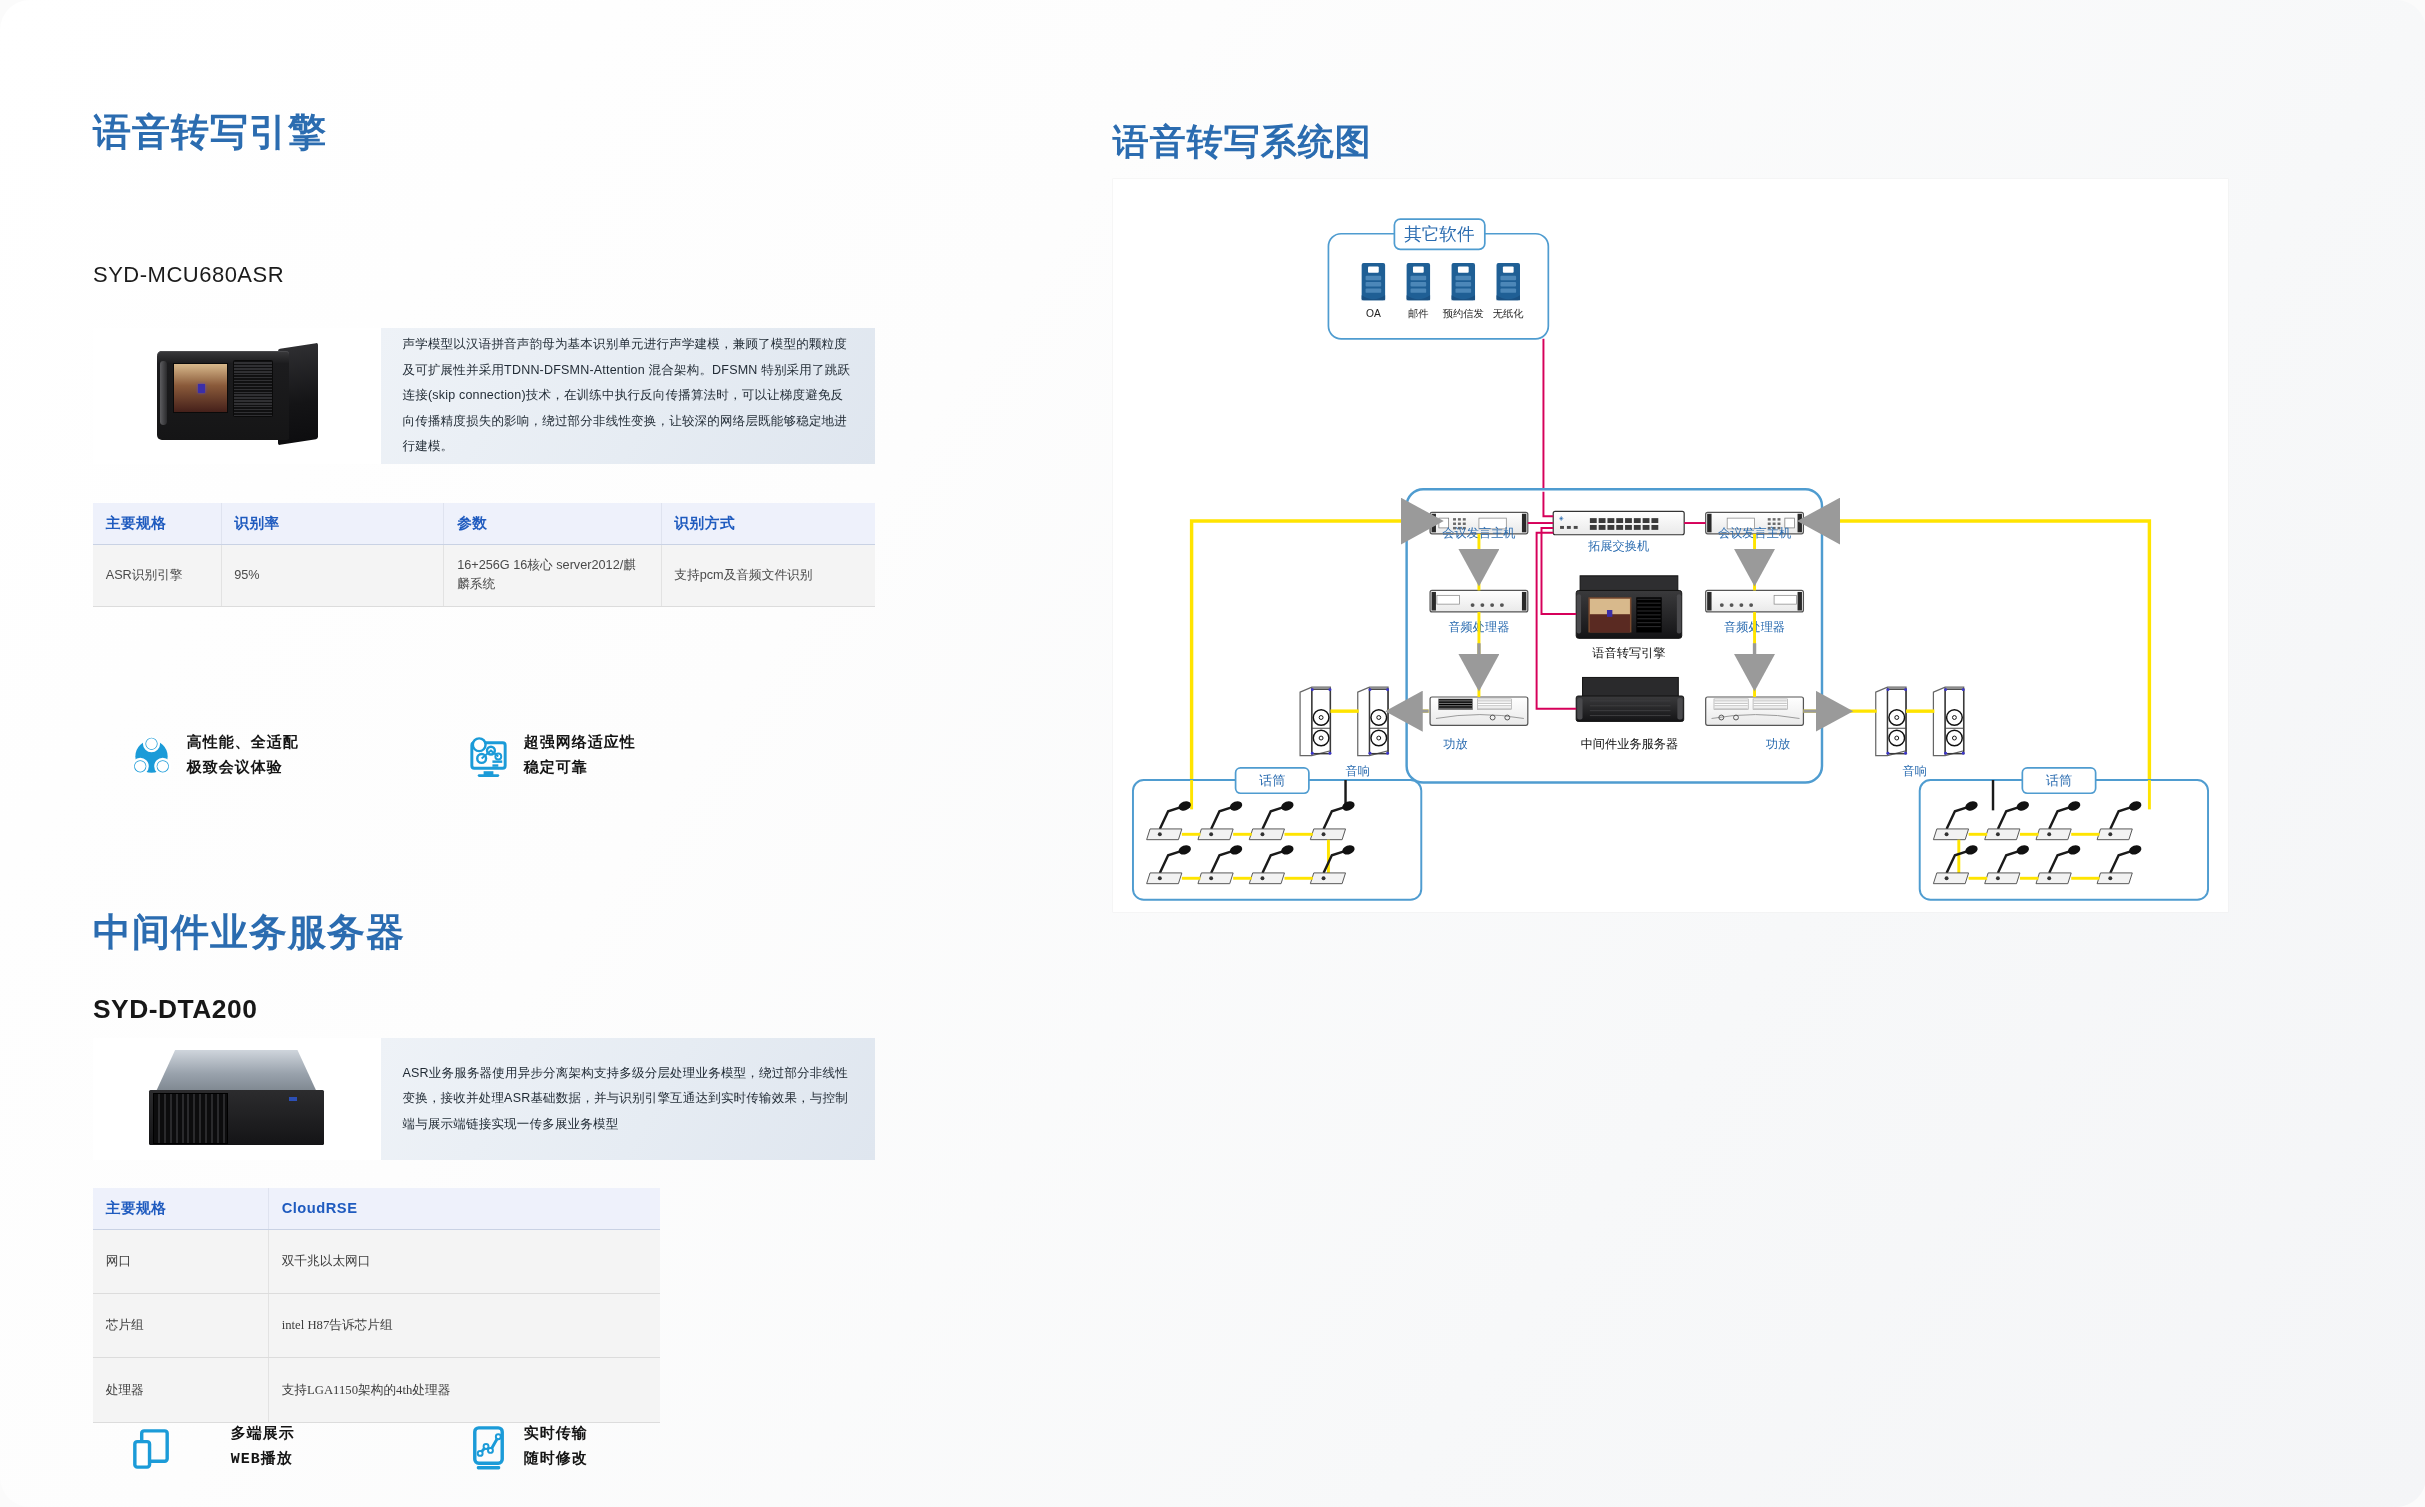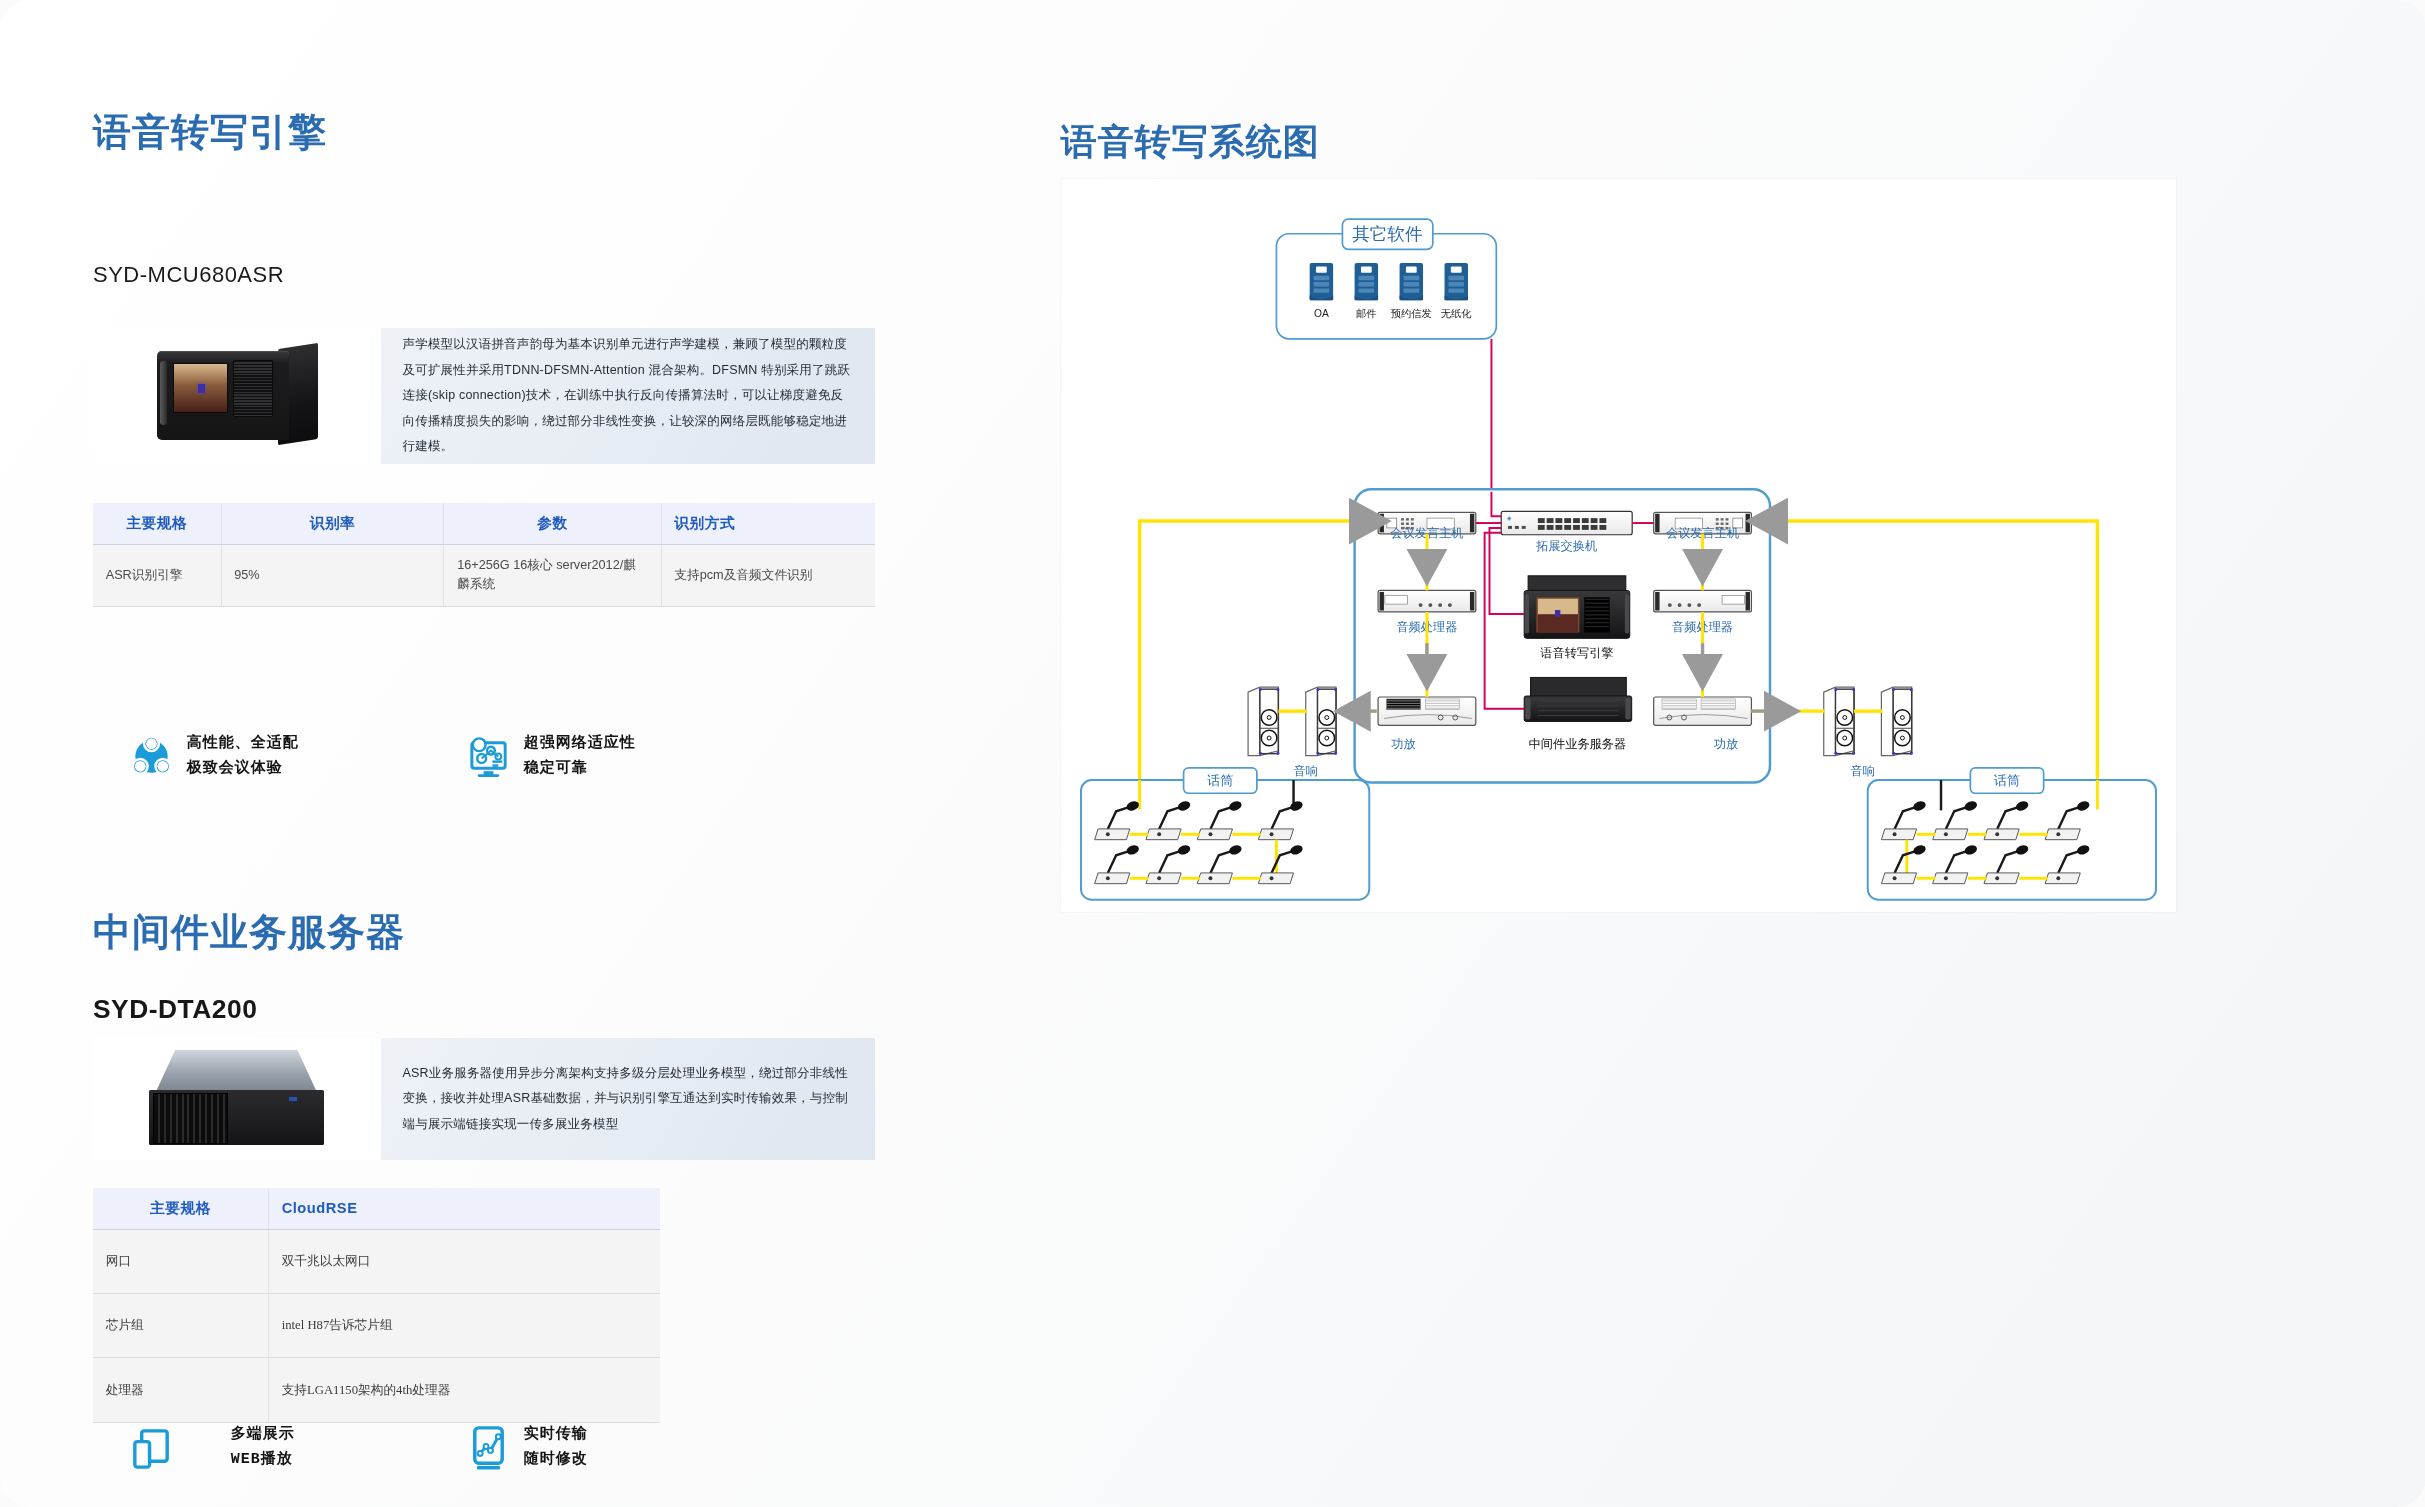--- a/index.html
+++ b/index.html
@@ -102,34 +102,34 @@
     background:#eef1fb;color:#1f5bbf;font-weight:700;font-size:14.7px;
     text-align:left;padding:10.8px 12.7px;border-bottom:1px solid #c9d2e4;
     letter-spacing:0.5px;
   }
   table.spec td{
     background:#f4f4f4;color:#4a4a4a;font-size:12.7px;padding:11.7px 12.7px;
     border-bottom:0.5px solid #dcdcdc;vertical-align:middle;line-height:1.5;
   }
   table.spec.serif td{font-family:"Liberation Serif","DejaVu Serif",serif;font-size:12.7px;color:#3d3d3d;}
   table.spec td.vdiv{border-right:0.5px solid #e2e2e2;}
-  table.spec th.vdiv{border-right:0.5px solid #dfe3ef;text-align:center;}
+  table.spec th.vdiv{border-right:0.5px solid #dfe3ef;}
 
   
   .features{position:absolute;display:flex;}
   .feature{display:flex;align-items:center;}
   .feature .fico{width:49px;height:49px;flex:0 0 49px;margin-right:10.8px;}
   .feature .ftxt{
     font-family:Liberation Mono, monospace;
     font-size:15px;color:#141414;line-height:1.65;font-weight:700;letter-spacing:1px;
     white-space:nowrap;
   }
 
   
-  .right-col{position:absolute;left:1051px;top:108px;width:1271px;height:880px;}
+  .right-col{position:absolute;left:1103px;top:108px;width:1271px;height:880px;}
   .diagram-title{color:#2b6cb0;font-size:36px;font-weight:700;letter-spacing:1px;}
   .diagram-frame{
     position:absolute;left:9.8px;top:71px;width:1115px;height:733px;
     background:#ffffff;
     box-shadow:0 0 0 0.5px #f0f0f0;
   }
   .diagram-frame svg{display:block;}
   .noselect{user-select:none;}
 </style>
 </head>

